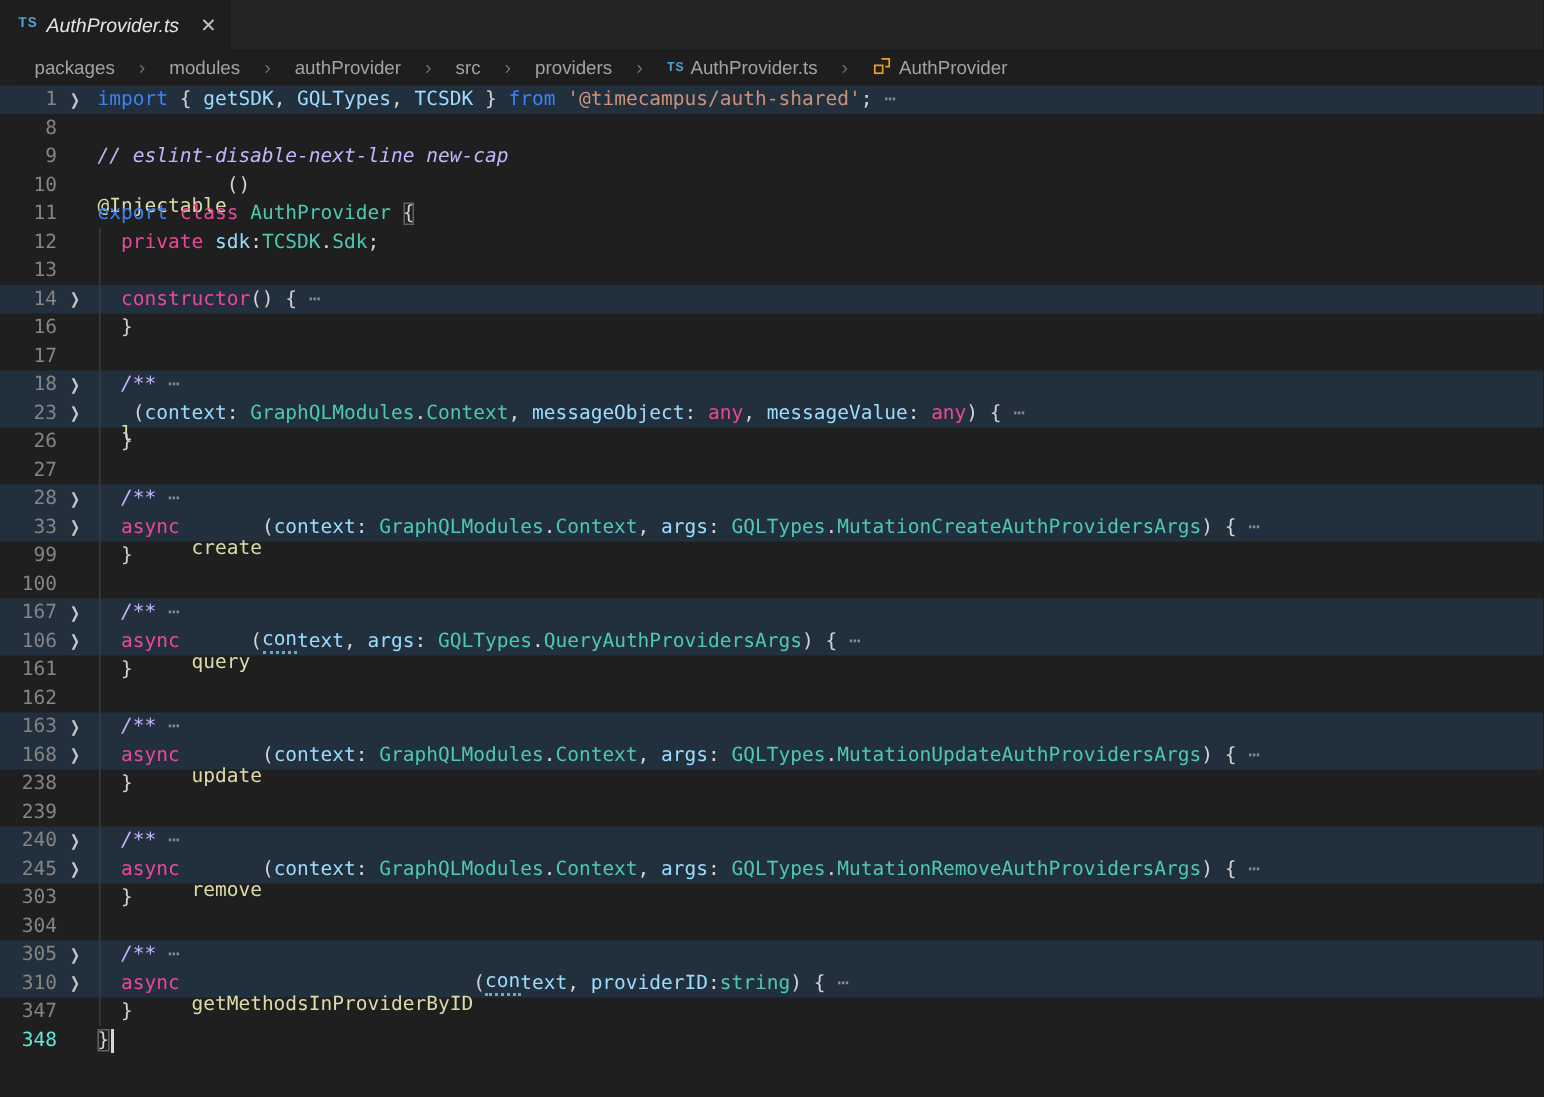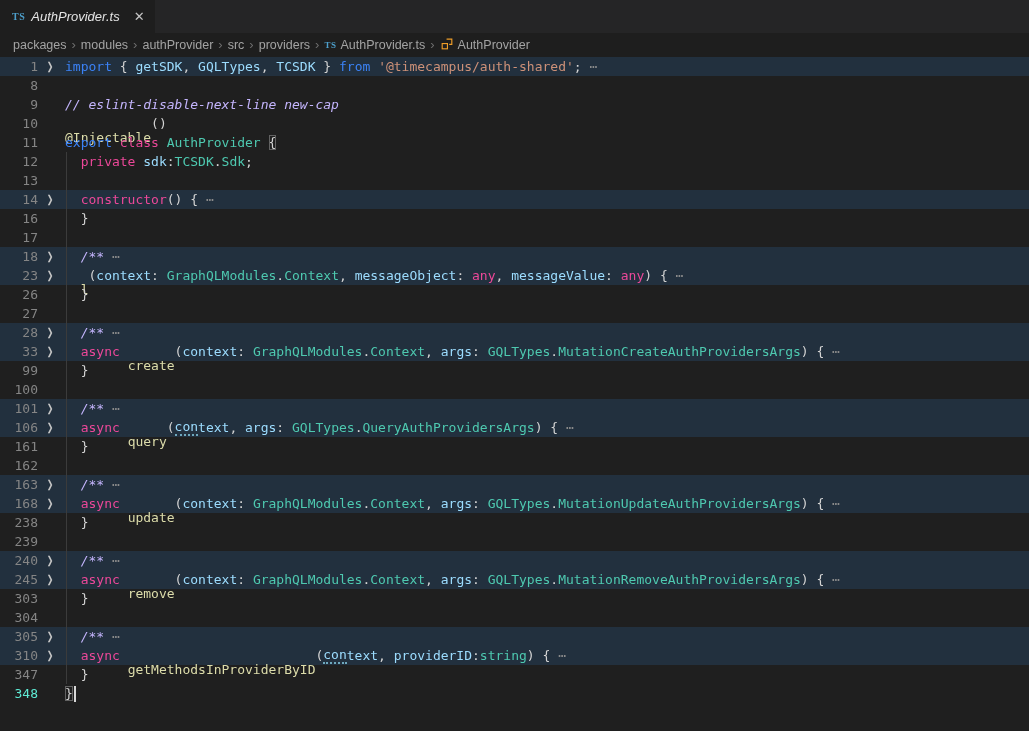--- a/index.html
+++ b/index.html
@@ -4,26 +4,26 @@
 <style>
   * { margin:0; padding:0; box-sizing:border-box; }
   html,body { width:1029px; height:731px; background:#1f1f1f; overflow:hidden; }
   body { font-family:"Liberation Sans", sans-serif; }
 
   .window { width:1029px; height:731px; background:#1f1f1f; position:relative; }
 
   
   .tabbar { height:33px; background:#252526; display:flex; align-items:stretch; }
   .tab { background:#1e1e1e; display:flex; align-items:center; padding:0 10px 0 12px; gap:6px; min-width:140px; }
-  .ts-badge { color:#4d9fcb; font-weight:bold; font-size:10px; letter-spacing:0.5px; font-family:Liberation Serif, serif; }
+  .ts-badge { color:#4d9fcb; font-weight:bold; font-size:10px; letter-spacing:0.5px; font-family:Liberation Mono, monospace; }
   .tab-title { color:#e4e4e4; font-size:13px; font-style:italic; }
   .tab-close { color:#c5c5c5; font-size:13px; margin-left:8px; cursor:pointer; }
 
   
-  .breadcrumbs { height:24px; background:#1e1e1e; display:flex; align-items:center; padding-left:13px; gap:3px; }
+  .breadcrumbs { height:24px; background:#1e1e1e; display:flex; align-items:center; padding-left:13px; gap:14px;margin-left:10px; }
   .crumb { color:#a3a3a3; font-size:12.5px; display:flex; align-items:center; gap:4px; cursor:pointer; }
   .crumb-sep { color:#6e6e6e; font-size:13px; padding:0 2px; transform:translateY(-1px); }
   .crumb .ts-badge { font-size:9px; }
 
   
   .editor { position:absolute; top:57px; left:0; right:0; bottom:0; background:#1f1f1f;
             font-family:"DejaVu Sans Mono","Liberation Mono",monospace; font-size:13px; }
   .row { height:19px; display:flex; align-items:center; white-space:pre; }
   .row.hl { background:#22303e; }
   .gutter { width:62px; flex:0 0 62px; display:flex; align-items:center; height:100%; }
@@ -108,21 +108,21 @@
       <div class="row"><div class="gutter"><span class="num">16</span><span class="chev"></span></div><div class="content"><span class="guide"></span><span class="tk c-pn">  }</span></div></div>
       <div class="row"><div class="gutter"><span class="num">17</span><span class="chev"></span></div><div class="content"><span class="guide"></span></div></div>
       <div class="row hl"><div class="gutter"><span class="num">18</span><span class="chev">❯</span></div><div class="content"><span class="guide"></span><span class="tk c-pn">  </span><span class="tk c-cm">/** </span><span class="tk c-el">⋯</span></div></div>
       <div class="row hl"><div class="gutter"><span class="num">23</span><span class="chev">❯</span></div><div class="content"><span class="guide"></span><span class="tk c-pn">  </span><span class="tk c-fn">l</span><span class="tk c-pn">(</span><span class="tk c-vr">context</span><span class="tk c-pn">: </span><span class="tk c-ty">GraphQLModules</span><span class="tk c-pn">.</span><span class="tk c-ty">Context</span><span class="tk c-pn">, </span><span class="tk c-vr">messageObject</span><span class="tk c-pn">: </span><span class="tk c-st">any</span><span class="tk c-pn">, </span><span class="tk c-vr">messageValue</span><span class="tk c-pn">: </span><span class="tk c-st">any</span><span class="tk c-pn">) { </span><span class="tk c-el">⋯</span></div></div>
       <div class="row"><div class="gutter"><span class="num">26</span><span class="chev"></span></div><div class="content"><span class="guide"></span><span class="tk c-pn">  }</span></div></div>
       <div class="row"><div class="gutter"><span class="num">27</span><span class="chev"></span></div><div class="content"><span class="guide"></span></div></div>
       <div class="row hl"><div class="gutter"><span class="num">28</span><span class="chev">❯</span></div><div class="content"><span class="guide"></span><span class="tk c-pn">  </span><span class="tk c-cm">/** </span><span class="tk c-el">⋯</span></div></div>
       <div class="row hl"><div class="gutter"><span class="num">33</span><span class="chev">❯</span></div><div class="content"><span class="guide"></span><span class="tk c-pn">  </span><span class="tk c-st">async</span><span class="tk c-pn"> </span><span class="tk c-fn">create</span><span class="tk c-pn">(</span><span class="tk c-vr">context</span><span class="tk c-pn">: </span><span class="tk c-ty">GraphQLModules</span><span class="tk c-pn">.</span><span class="tk c-ty">Context</span><span class="tk c-pn">, </span><span class="tk c-vr">args</span><span class="tk c-pn">: </span><span class="tk c-ty">GQLTypes</span><span class="tk c-pn">.</span><span class="tk c-ty">MutationCreateAuthProvidersArgs</span><span class="tk c-pn">) { </span><span class="tk c-el">⋯</span></div></div>
       <div class="row"><div class="gutter"><span class="num">99</span><span class="chev"></span></div><div class="content"><span class="guide"></span><span class="tk c-pn">  }</span></div></div>
       <div class="row"><div class="gutter"><span class="num">100</span><span class="chev"></span></div><div class="content"><span class="guide"></span></div></div>
-      <div class="row hl"><div class="gutter"><span class="num">101</span><span class="chev">❯</span></div><div class="content"><span class="guide"></span><span class="tk c-pn">  </span><span class="tk c-cm">/** </span><span class="tk c-el">⋯</span></div></div>
+      <div class="row hl"><div class="gutter"><span class="num">167</span><span class="chev">❯</span></div><div class="content"><span class="guide"></span><span class="tk c-pn">  </span><span class="tk c-cm">/** </span><span class="tk c-el">⋯</span></div></div>
       <div class="row hl"><div class="gutter"><span class="num">106</span><span class="chev">❯</span></div><div class="content"><span class="guide"></span><span class="tk c-pn">  </span><span class="tk c-st">async</span><span class="tk c-pn"> </span><span class="tk c-fn">query</span><span class="tk c-pn">(</span><span class="tk c-vr hint">con</span><span class="tk c-vr">text</span><span class="tk c-pn">, </span><span class="tk c-vr">args</span><span class="tk c-pn">: </span><span class="tk c-ty">GQLTypes</span><span class="tk c-pn">.</span><span class="tk c-ty">QueryAuthProvidersArgs</span><span class="tk c-pn">) { </span><span class="tk c-el">⋯</span></div></div>
       <div class="row"><div class="gutter"><span class="num">161</span><span class="chev"></span></div><div class="content"><span class="guide"></span><span class="tk c-pn">  }</span></div></div>
       <div class="row"><div class="gutter"><span class="num">162</span><span class="chev"></span></div><div class="content"><span class="guide"></span></div></div>
       <div class="row hl"><div class="gutter"><span class="num">163</span><span class="chev">❯</span></div><div class="content"><span class="guide"></span><span class="tk c-pn">  </span><span class="tk c-cm">/** </span><span class="tk c-el">⋯</span></div></div>
       <div class="row hl"><div class="gutter"><span class="num">168</span><span class="chev">❯</span></div><div class="content"><span class="guide"></span><span class="tk c-pn">  </span><span class="tk c-st">async</span><span class="tk c-pn"> </span><span class="tk c-fn">update</span><span class="tk c-pn">(</span><span class="tk c-vr">context</span><span class="tk c-pn">: </span><span class="tk c-ty">GraphQLModules</span><span class="tk c-pn">.</span><span class="tk c-ty">Context</span><span class="tk c-pn">, </span><span class="tk c-vr">args</span><span class="tk c-pn">: </span><span class="tk c-ty">GQLTypes</span><span class="tk c-pn">.</span><span class="tk c-ty">MutationUpdateAuthProvidersArgs</span><span class="tk c-pn">) { </span><span class="tk c-el">⋯</span></div></div>
       <div class="row"><div class="gutter"><span class="num">238</span><span class="chev"></span></div><div class="content"><span class="guide"></span><span class="tk c-pn">  }</span></div></div>
       <div class="row"><div class="gutter"><span class="num">239</span><span class="chev"></span></div><div class="content"><span class="guide"></span></div></div>
       <div class="row hl"><div class="gutter"><span class="num">240</span><span class="chev">❯</span></div><div class="content"><span class="guide"></span><span class="tk c-pn">  </span><span class="tk c-cm">/** </span><span class="tk c-el">⋯</span></div></div>
       <div class="row hl"><div class="gutter"><span class="num">245</span><span class="chev">❯</span></div><div class="content"><span class="guide"></span><span class="tk c-pn">  </span><span class="tk c-st">async</span><span class="tk c-pn"> </span><span class="tk c-fn">remove</span><span class="tk c-pn">(</span><span class="tk c-vr">context</span><span class="tk c-pn">: </span><span class="tk c-ty">GraphQLModules</span><span class="tk c-pn">.</span><span class="tk c-ty">Context</span><span class="tk c-pn">, </span><span class="tk c-vr">args</span><span class="tk c-pn">: </span><span class="tk c-ty">GQLTypes</span><span class="tk c-pn">.</span><span class="tk c-ty">MutationRemoveAuthProvidersArgs</span><span class="tk c-pn">) { </span><span class="tk c-el">⋯</span></div></div>
       <div class="row"><div class="gutter"><span class="num">303</span><span class="chev"></span></div><div class="content"><span class="guide"></span><span class="tk c-pn">  }</span></div></div>

